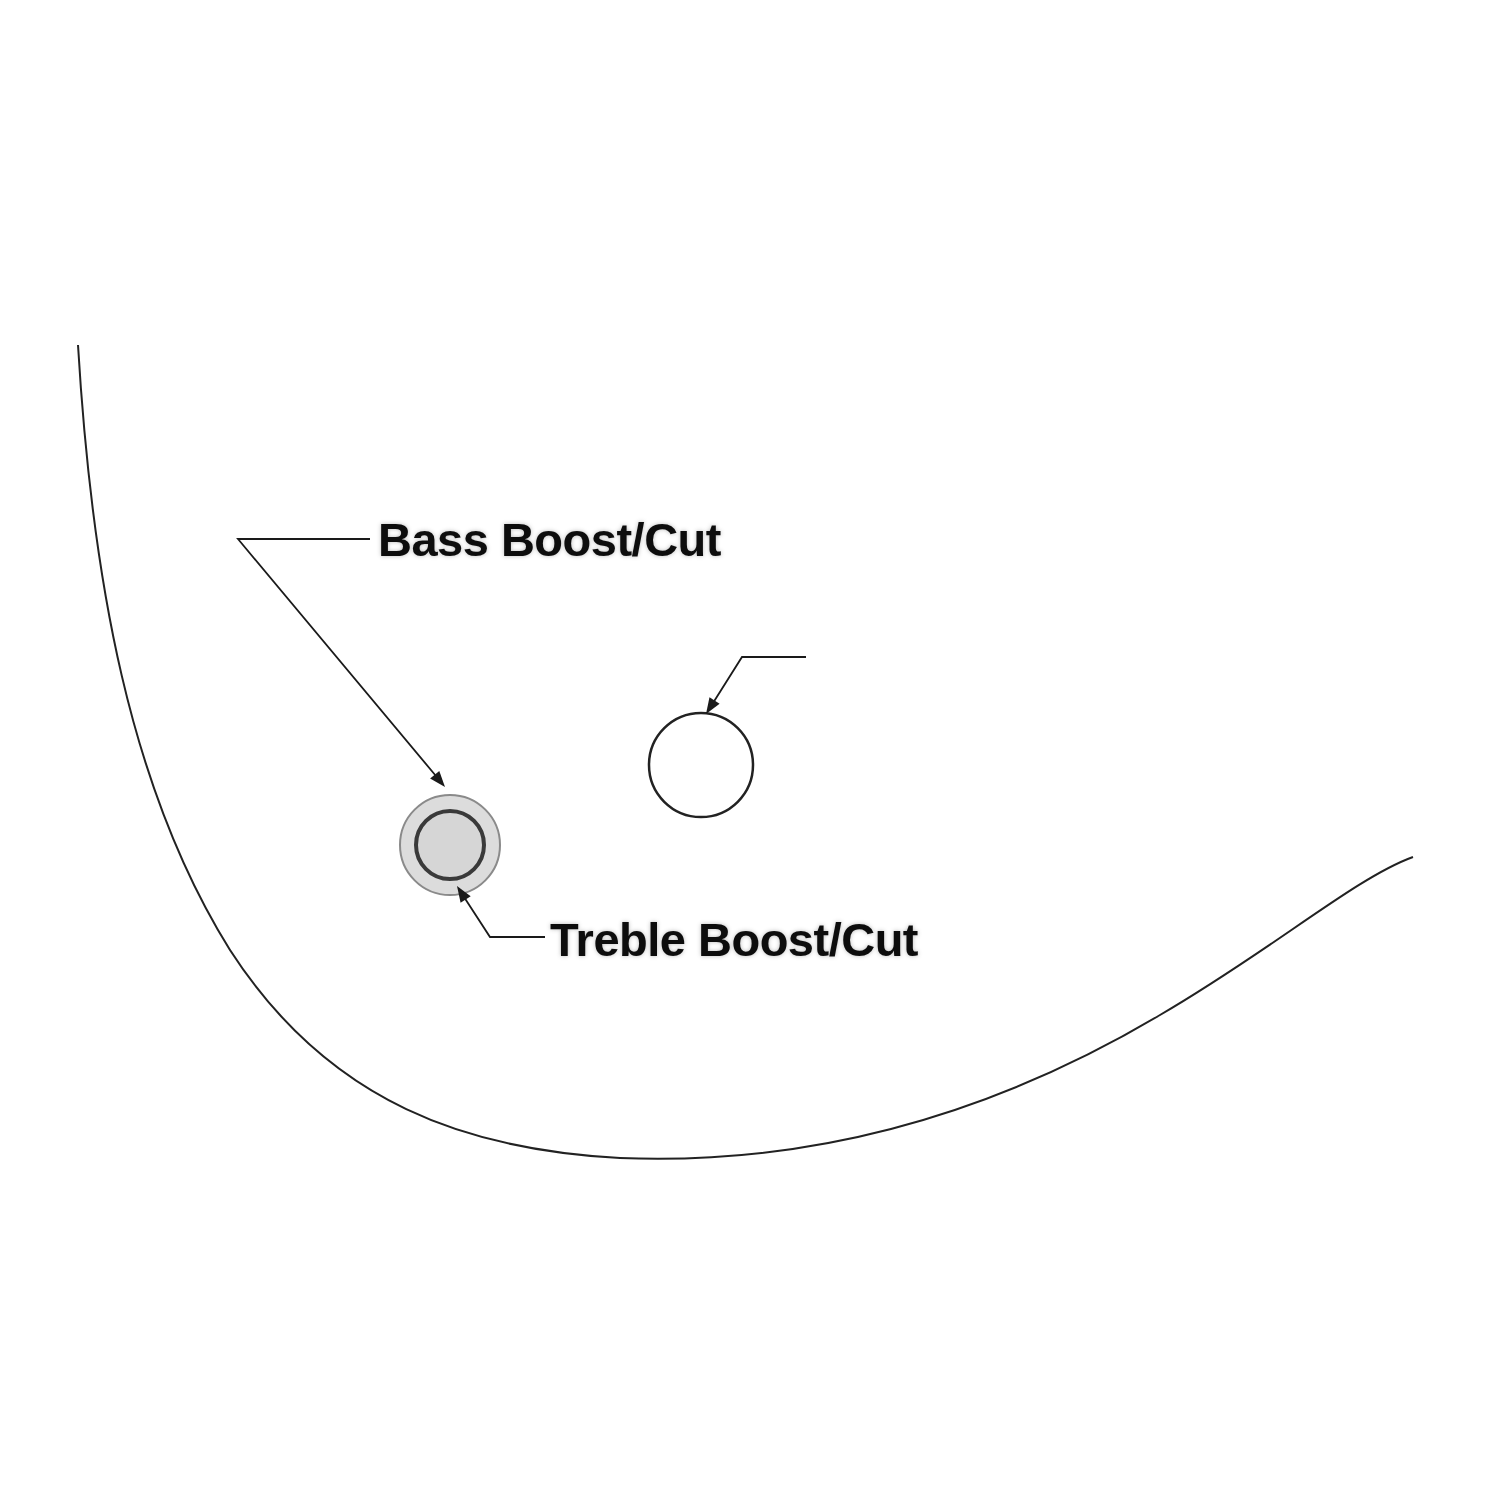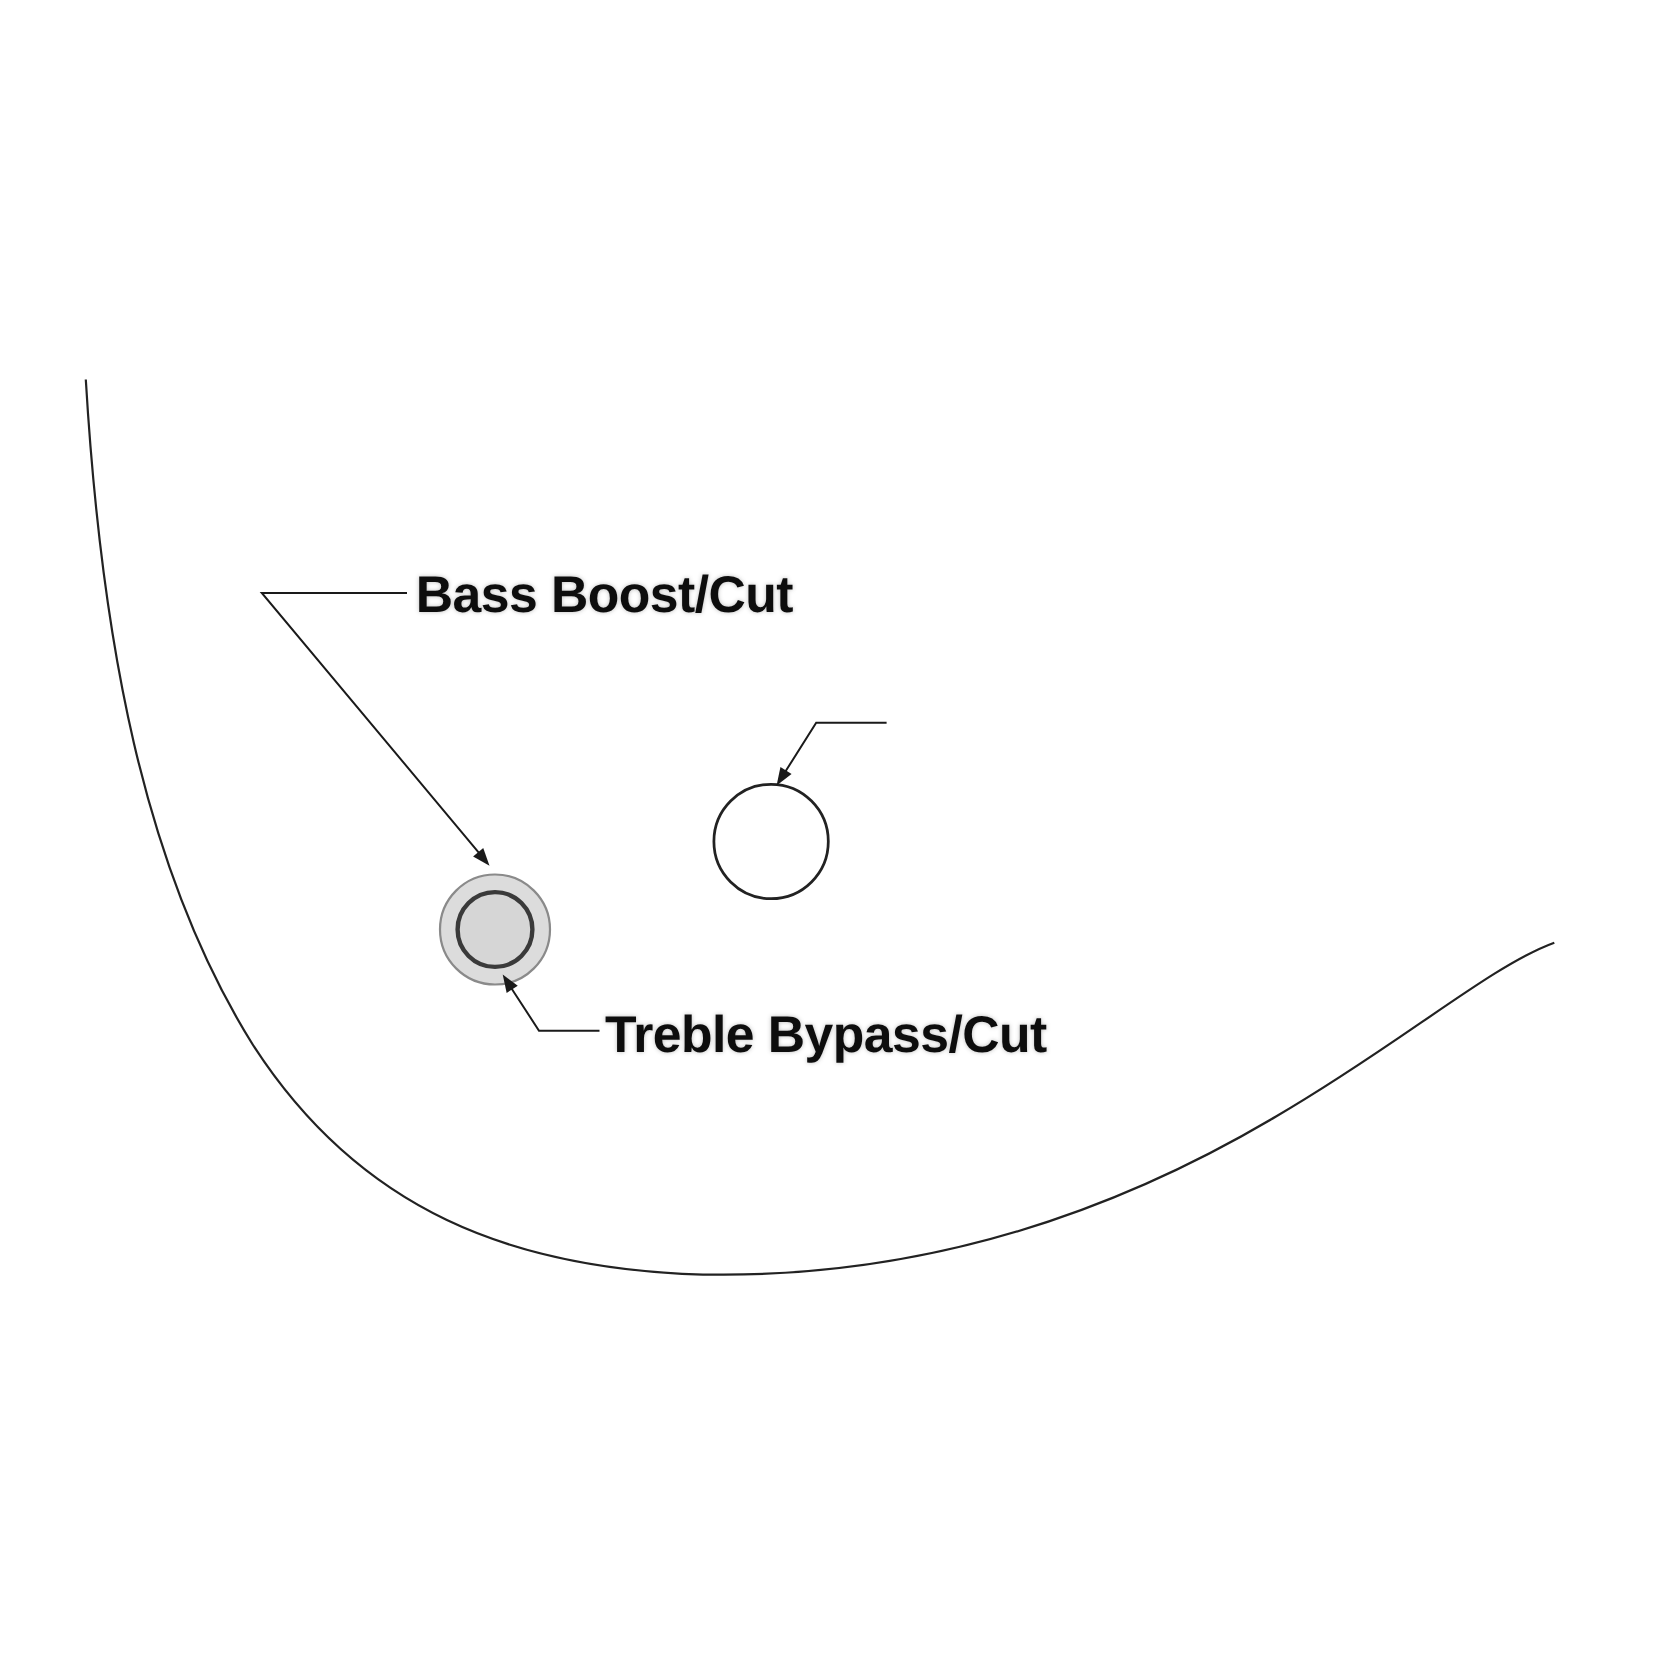--- a/index.html
+++ b/index.html
@@ -61,15 +61,15 @@
     <polyline points="806,657 742,657 713,703" fill="none" stroke="#1a1a1a" stroke-width="1.8"></polyline>
     <polygon points="706,714 709.5,697.3 719.6,703.7" fill="#1a1a1a"></polygon>
 
     <polyline points="545,937 490,937 464,897" fill="none" stroke="#1a1a1a" stroke-width="1.8"></polyline>
     <polygon points="457,886 470.7,896.2 460.6,902.7" fill="#1a1a1a"></polygon>
   </svg>
 
   <div class="label label-bass">Bass Boost/Cut</div>
 
 
-  <div class="label label-treble">Treble Bypass/Cut</div>
+  <div class="label label-treble">Treble Boost/Cut</div>
 
 </div>
 
 </body></html>

